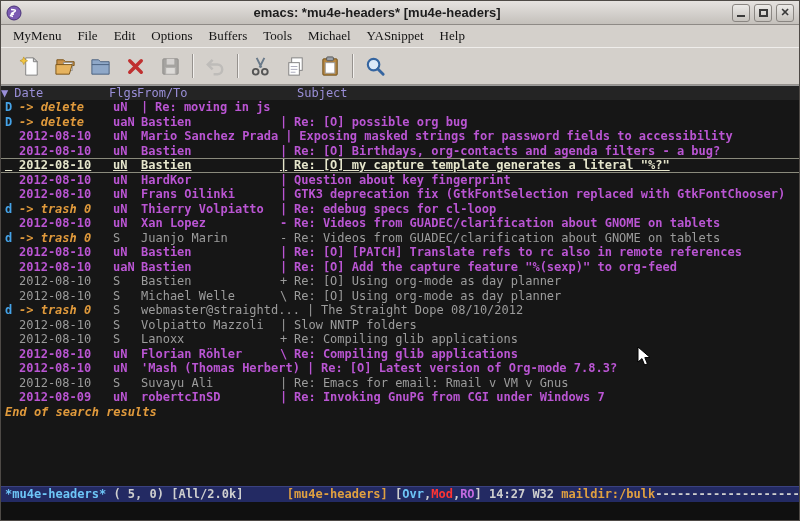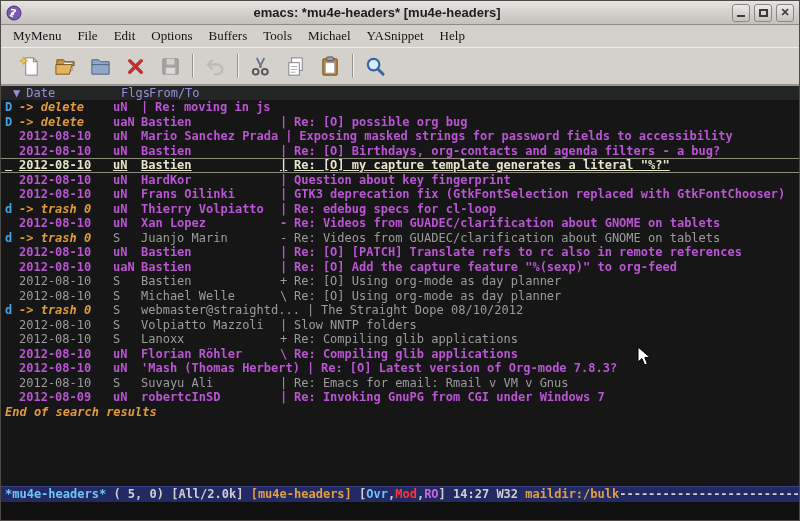--- a/index.html
+++ b/index.html
@@ -61,21 +61,21 @@
   
   .buffer {
     flex:1 1 auto; background:var(--buffer-bg,#161616); overflow:hidden;
     font-family:"DejaVu Sans Mono", monospace; font-size:12px;
     position:relative;
   }
   .headerline {
     height:15px; line-height:14px; white-space:pre;
     background:#242424; border-top:1px solid #9a9a9a;
     color:var(--header-line,#9a8fd8);
-    display:flex; padding-left:12px;align-items:center;
+    display:flex; padding-left:0;align-items:center;
   }
   .h-date    { width:108px; }
   .h-flags   { width:28px; }
   .h-from    { width:146px; }
   .h-subject { flex:1; padding-left:14px; }
   .sort-ind  { margin-right:6px; }
   .row { display:flex; height:14.5px; line-height:14.5px; white-space:pre; padding-left:4px; }
   .c-prefix  { width:14px;  flex:0 0 14px; color:var(--mark-char,#45a3e8); font-weight:bold; }
   .c-date    { width:94px;  flex:0 0 94px; }
   .c-flags   { width:28px;  flex:0 0 28px; }
@@ -93,21 +93,21 @@
             color:var(--marked,#e09a3c); font-style:italic; font-weight:bold; white-space:pre; }
   
   .modeline {
     height:16px; flex:0 0 16px; background:var(--modeline-bg,#232a63);
     font-family:"DejaVu Sans Mono", monospace; font-size:12px; font-weight:bold;
     line-height:15px; color:var(--ml-text,#cfcfcf);
     white-space:pre; overflow:hidden; padding-left:4px;
     border-top:1px solid #3a4180;
   }
   .ml-buffer-name { color:var(--ml-buffer,#6ec6f8);margin-top:48px; }
-  .ml-major-mode  { color:var(--ml-mode,#e0a040); }
+  .ml-major-mode  { color:var(--ml-mode,#e0a040);margin-left:36px; }
   .ml-ovr         { color:var(--ml-ovr,#6ec6f8); }
   .ml-mod         { color:var(--ml-mod,#ff3434); }
   .ml-ro          { color:var(--ml-ro,#c46ae0); }
   .ml-maildir     { color:var(--ml-mode,#e0a040); }
   .ml-plain, .ml-dashes { color:var(--ml-text,#cfcfcf); }
   
   .echo { height:18px; flex:0 0 18px; background:#101010; }
   
   .cursor { position:absolute; left:636px; top:345px; width:14px; height:21px; pointer-events:none; }
 </style>
@@ -251,20 +251,21 @@
           <use href="#sym-search"></use>
         </svg>
       </button>
     </div>
 
   <div class="buffer">
     <div class="headerline">
       <span class="h-date"><span class="sort-ind">▼</span><span>Date</span></span>
       <span class="h-flags">Flgs</span>
       <span class="h-from">From/To</span>
+      <span class="h-subject">Subject</span>
     </div>
     <div>
         <div class="row f-unread"><span class="c-prefix">D</span><span class="c-date d-mark">-&gt; delete</span><span class="c-flags">uN</span><span class="c-thread">|</span><span class="c-subject">Re: moving in js</span></div>
         <div class="row f-unread"><span class="c-prefix">D</span><span class="c-date d-mark">-&gt; delete</span><span class="c-flags">uaN</span><span class="c-from">Bastien</span><span class="c-thread">|</span><span class="c-subject">Re: [O] possible org bug</span></div>
         <div class="row f-unread"><span class="c-prefix"> </span><span class="c-date">2012-08-10</span><span class="c-flags">uN</span><span class="c-from">Mario Sanchez Prada</span><span class="c-thread">|</span><span class="c-subject">Exposing masked strings for password fields to accessibility</span></div>
         <div class="row f-unread"><span class="c-prefix"> </span><span class="c-date">2012-08-10</span><span class="c-flags">uN</span><span class="c-from">Bastien</span><span class="c-thread">|</span><span class="c-subject">Re: [O] Birthdays, org-contacts and agenda filters - a bug?</span></div>
         <div class="row f-current"><span class="c-prefix"> </span><span class="c-date">2012-08-10</span><span class="c-flags">uN</span><span class="c-from">Bastien</span><span class="c-thread">|</span><span class="c-subject">Re: [O] my capture template generates a literal "%?"</span></div>
         <div class="row f-unread"><span class="c-prefix"> </span><span class="c-date">2012-08-10</span><span class="c-flags">uN</span><span class="c-from">HardKor</span><span class="c-thread">|</span><span class="c-subject">Question about key fingerprint</span></div>
         <div class="row f-unread"><span class="c-prefix"> </span><span class="c-date">2012-08-10</span><span class="c-flags">uN</span><span class="c-from">Frans Oilinki</span><span class="c-thread">|</span><span class="c-subject">GTK3 deprecation fix (GtkFontSelection replaced with GtkFontChooser)</span></div>
         <div class="row f-unread"><span class="c-prefix">d</span><span class="c-date d-mark">-&gt; trash 0</span><span class="c-flags">uN</span><span class="c-from">Thierry Volpiatto</span><span class="c-thread">|</span><span class="c-subject">Re: edebug specs for cl-loop</span></div>

